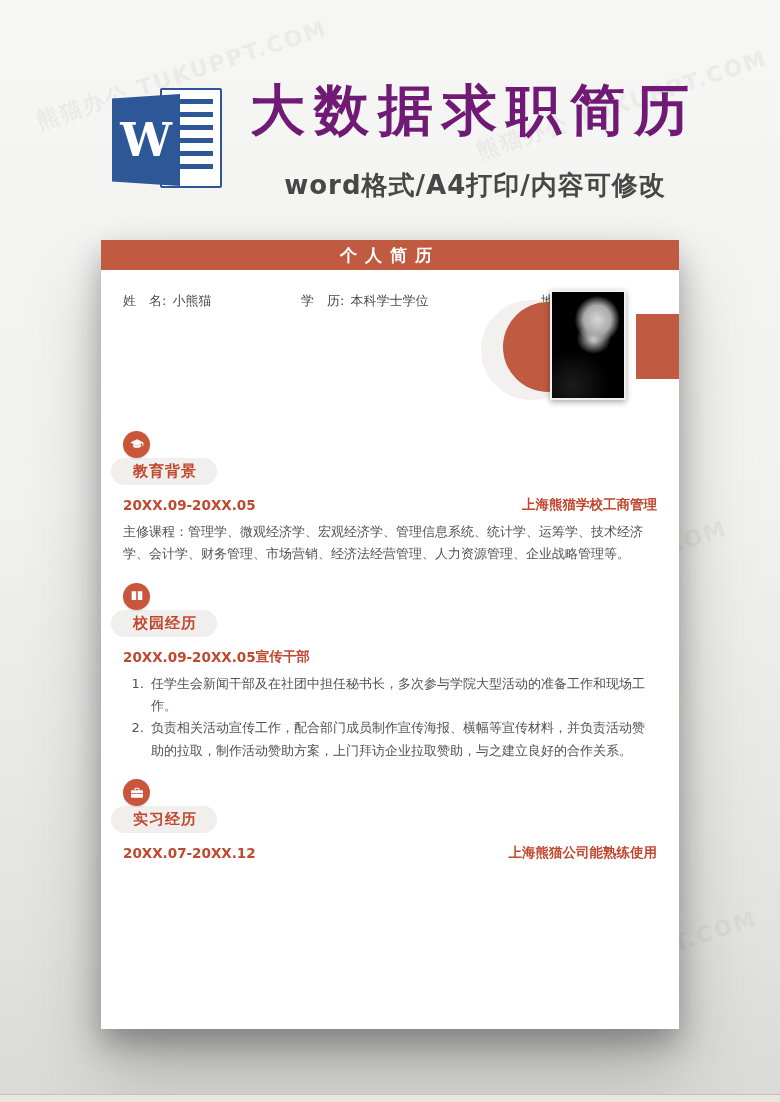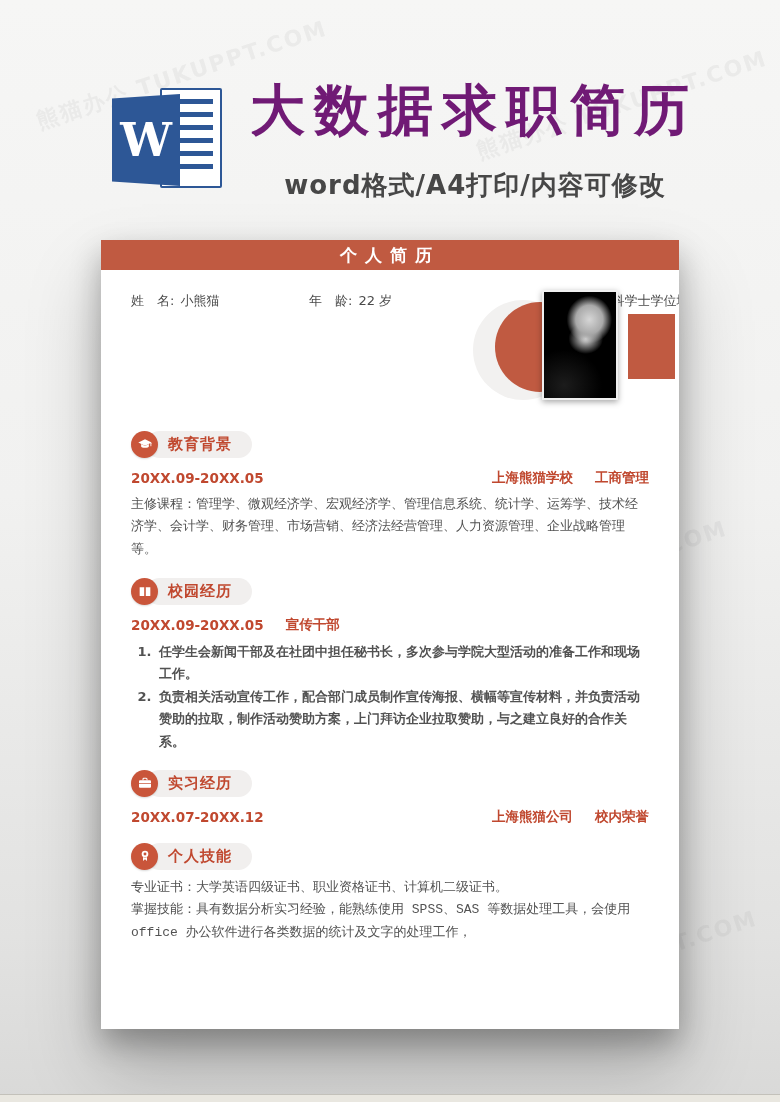--- a/index.html
+++ b/index.html
@@ -49,21 +49,21 @@
   .card {
     position:absolute; left:101px; top:240px; width:578px; height:789px;
     background:#ffffff; overflow:hidden;
     box-shadow:0 14px 28px rgba(0,0,0,0.28), 0 40px 70px rgba(0,0,0,0.22);
   }
   .card-header {
     height:30px; background:#c05a41; color:#ffffff;
     display:flex; align-items:center; justify-content:center;
     font-size:17px; font-weight:bold; letter-spacing:8px;
   }
-  .card-body { padding:0 30px; }
+  .card-body { padding:0 22px; }
   
   .info-wrap { position:relative; margin-top:22px; height:122px; }
   .info-grid {
     display:grid; grid-template-columns:178px 240px; grid-auto-rows:27px;
     grid-auto-flow:column; font-size:13px; color:#4a4a4a;
   }
   .info-item { white-space:nowrap; }
   .info-item .lbl { }
   .info-item .val { margin-left:6px; }
   .photo-area { position:absolute; top:-4px; right:-26px; width:180px; height:152px; pointer-events:none; }
@@ -84,43 +84,43 @@
     border:2px solid #f0f0f0; box-shadow:0 2px 6px rgba(0,0,0,0.35);
     background:
       radial-gradient(42% 30% at 63% 26%, #d6d6d6 0%, #a9a9a9 45%, rgba(60,60,60,0) 75%),
       radial-gradient(30% 18% at 58% 44%, #e6e6e6 0%, rgba(120,120,120,0) 80%),
       radial-gradient(70% 45% at 28% 88%, #1c1c1c 0%, #000 75%),
       radial-gradient(55% 35% at 80% 8%, #101010 0%, rgba(0,0,0,0) 70%),
       linear-gradient(152deg,#3d3d3d 0%,#1a1a1a 55%,#060606 100%);
   }
   
   .section { margin-top:17px; }
-  .sec-head { display:flex; align-items:flex-start; position:relative; }
+  .sec-head { display:flex; align-items:flex-start; position:relative;flex-direction:column; }
   .sec-icon {
     width:27px; height:27px; border-radius:50%; background:#c9553a;
     display:flex; align-items:center; justify-content:center;
     position:relative; z-index:2; flex:0 0 27px;
     box-shadow:0 1px 2px rgba(0,0,0,0.15);
   }
   .sec-icon svg { width:16px; height:16px; }
   .sec-pill {
     margin-left:-12px; padding:4px 20px 4px 22px; background:#f1efee;
     border-radius:14px; font-size:15px; font-weight:bold; color:#c0482f;
     letter-spacing:1px;
   }
   .sec-meta {
     display:flex; align-items:center; margin-top:11px;
     font-size:13.5px; font-weight:bold; color:#c0482f;
   }
   .sec-meta .date { flex:0 0 auto; }
   .sec-meta .org { flex:1 1 auto; text-align:right; }
-  .sec-meta .role { flex:0 0 auto;margin-left:22px; }
+  .sec-meta .role { flex:0 0 auto; }
   .sec-body { margin-top:7px; font-size:13px; line-height:1.72; color:#525252; }
-  .sec-body p { margin:0;font-family:Liberation Mono, monospace; }
-  .sec-body ol { margin:0; padding-left:25px;font-weight:bold; }
+  .sec-body p { margin:0; }
+  .sec-body ol { margin:0; padding-left:25px; }
   .sec-body ol li { padding-left:3px; }
   
   .bottom-strip {
     position:absolute; left:0; bottom:0; width:780px; height:8px;
     background:#e9e7e0; border-top:1px solid #c3c1ba;
   }
 </style>
 </head>
 <body>
 
@@ -144,21 +144,20 @@
   <div class="banner-subtitle">word格式/A4打印/内容可修改</div>
 </div>
 
 <div class="card">
   <div class="card-header">个人简历</div>
   <div class="card-body">
 
     <div class="info-wrap">
       <div class="info-grid">
         <div class="info-item"><span class="lbl">姓　名:</span><span class="val">小熊猫</span></div>
-        <div class="info-item"><span class="lbl">年　龄:</span><span class="val">22 岁</span></div>
         <div class="info-item"><span class="lbl">学　历:</span><span class="val">本科学士学位</span></div>
         <div class="info-item"><span class="lbl">地　址:</span></div>
 
       </div>
       <div class="photo-area">
         <div class="ghost-circle"></div>
         <div class="accent-circle"></div>
         <div class="accent-bar"></div>
         <div class="photo"></div>
       </div>
@@ -215,37 +214,21 @@
               <rect fill="#fff" x="3" y="8" width="18" height="11" rx="1.5"></rect>
               <path fill="none" stroke="#fff" stroke-width="1.6" d="M9 8V6.2A1.2 1.2 0 0 1 10.2 5h3.6A1.2 1.2 0 0 1 15 6.2V8"></path>
               <rect fill="#c9553a" x="3" y="12.2" width="18" height="1.1"></rect>
             </svg>
         </div>
         <div class="sec-pill">实习经历</div>
       </div>
       <div class="sec-meta">
         <span class="date">20XX.07-20XX.12</span>
         <span class="org">上海熊猫公司</span>
-        <span class="role">校内荣誉</span>
-      </div>
-    </div>
-
-    <div class="section">
-      <div class="sec-head">
-        <div class="sec-icon">
-          <svg viewBox="0 0 24 24">
-              <circle fill="#fff" cx="12" cy="9" r="5"></circle>
-              <circle fill="#c9553a" cx="12" cy="9" r="2.2"></circle>
-              <path fill="#fff" d="M9 13.4v6l3-2.4 3 2.4v-6a6.4 6.4 0 0 1-6 0Z"></path>
-            </svg>
-        </div>
-        <div class="sec-pill">个人技能</div>
-      </div>
-      <div class="sec-body">
-        <p>专业证书：大学英语四级证书、职业资格证书、计算机二级证书。</p>
-        <p>掌握技能：具有数据分析实习经验，能熟练使用 SPSS、SAS 等数据处理工具，会使用 office 办公软件进行各类数据的统计及文字的处理工作，</p>
-      </div>
-    </div>
+        <span class="role">能熟练使用</span>
+      </div>
+    </div>
+
 
   </div>
 </div>
 
 <div class="bottom-strip"></div>
 
 </body></html>

